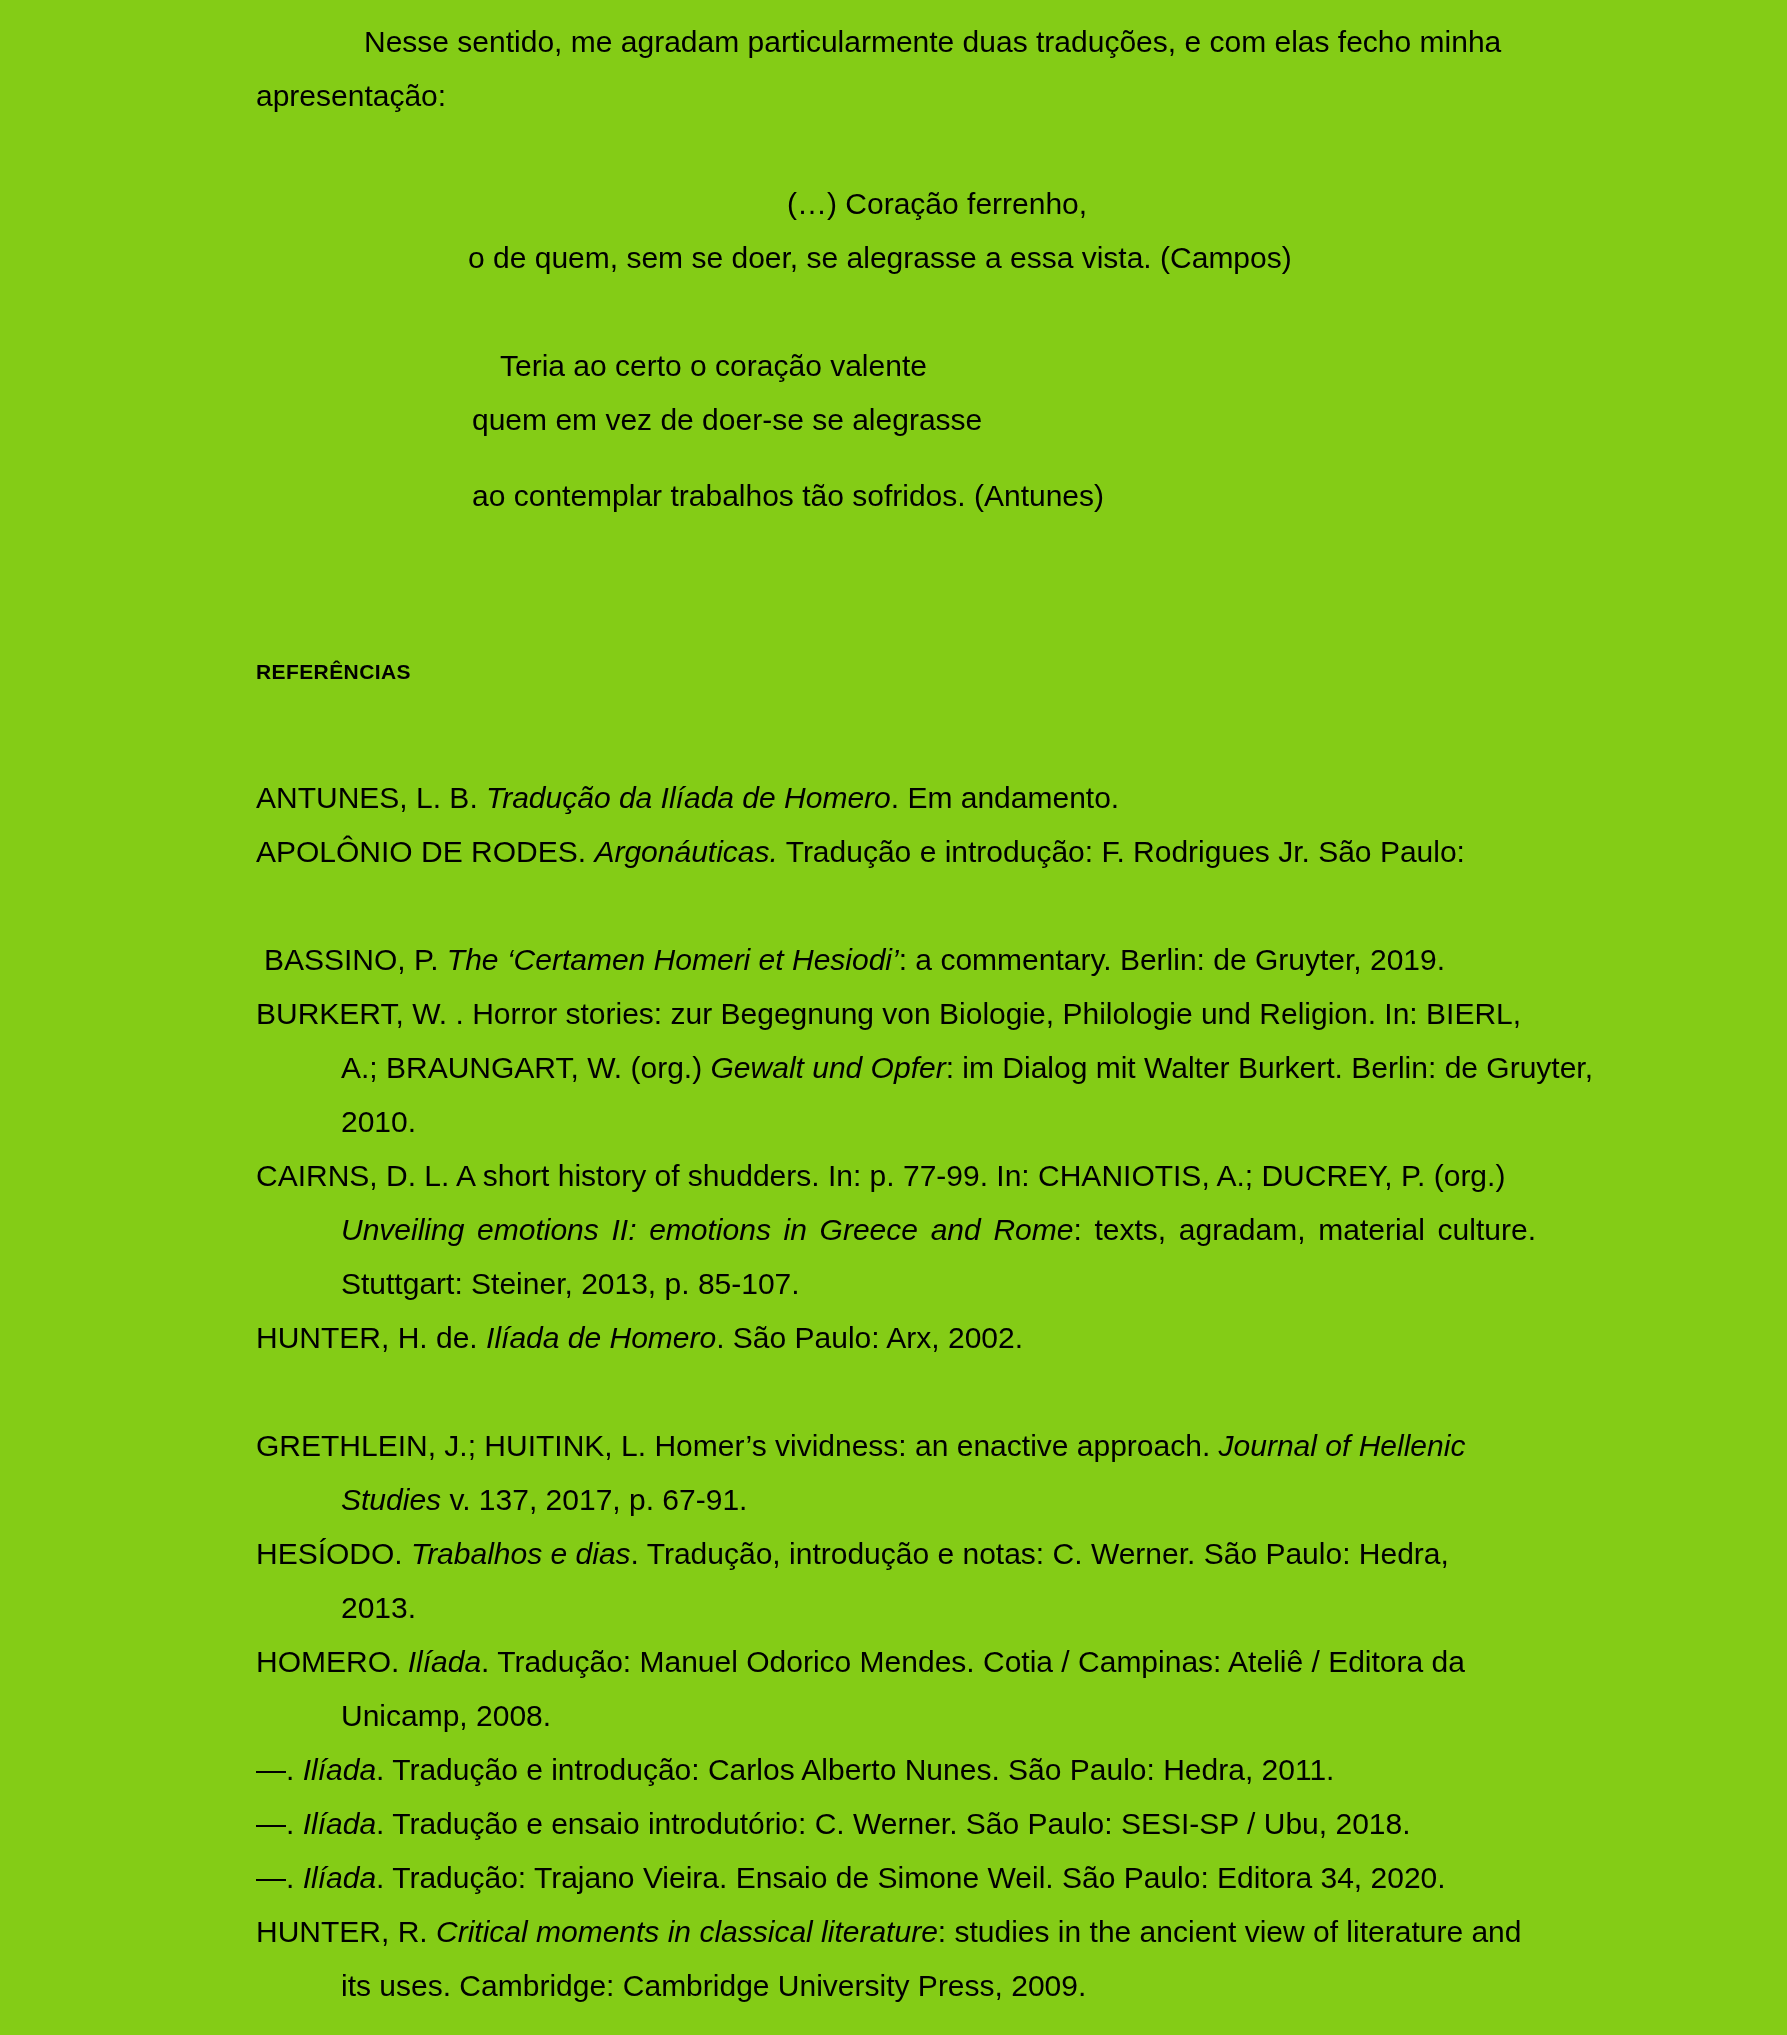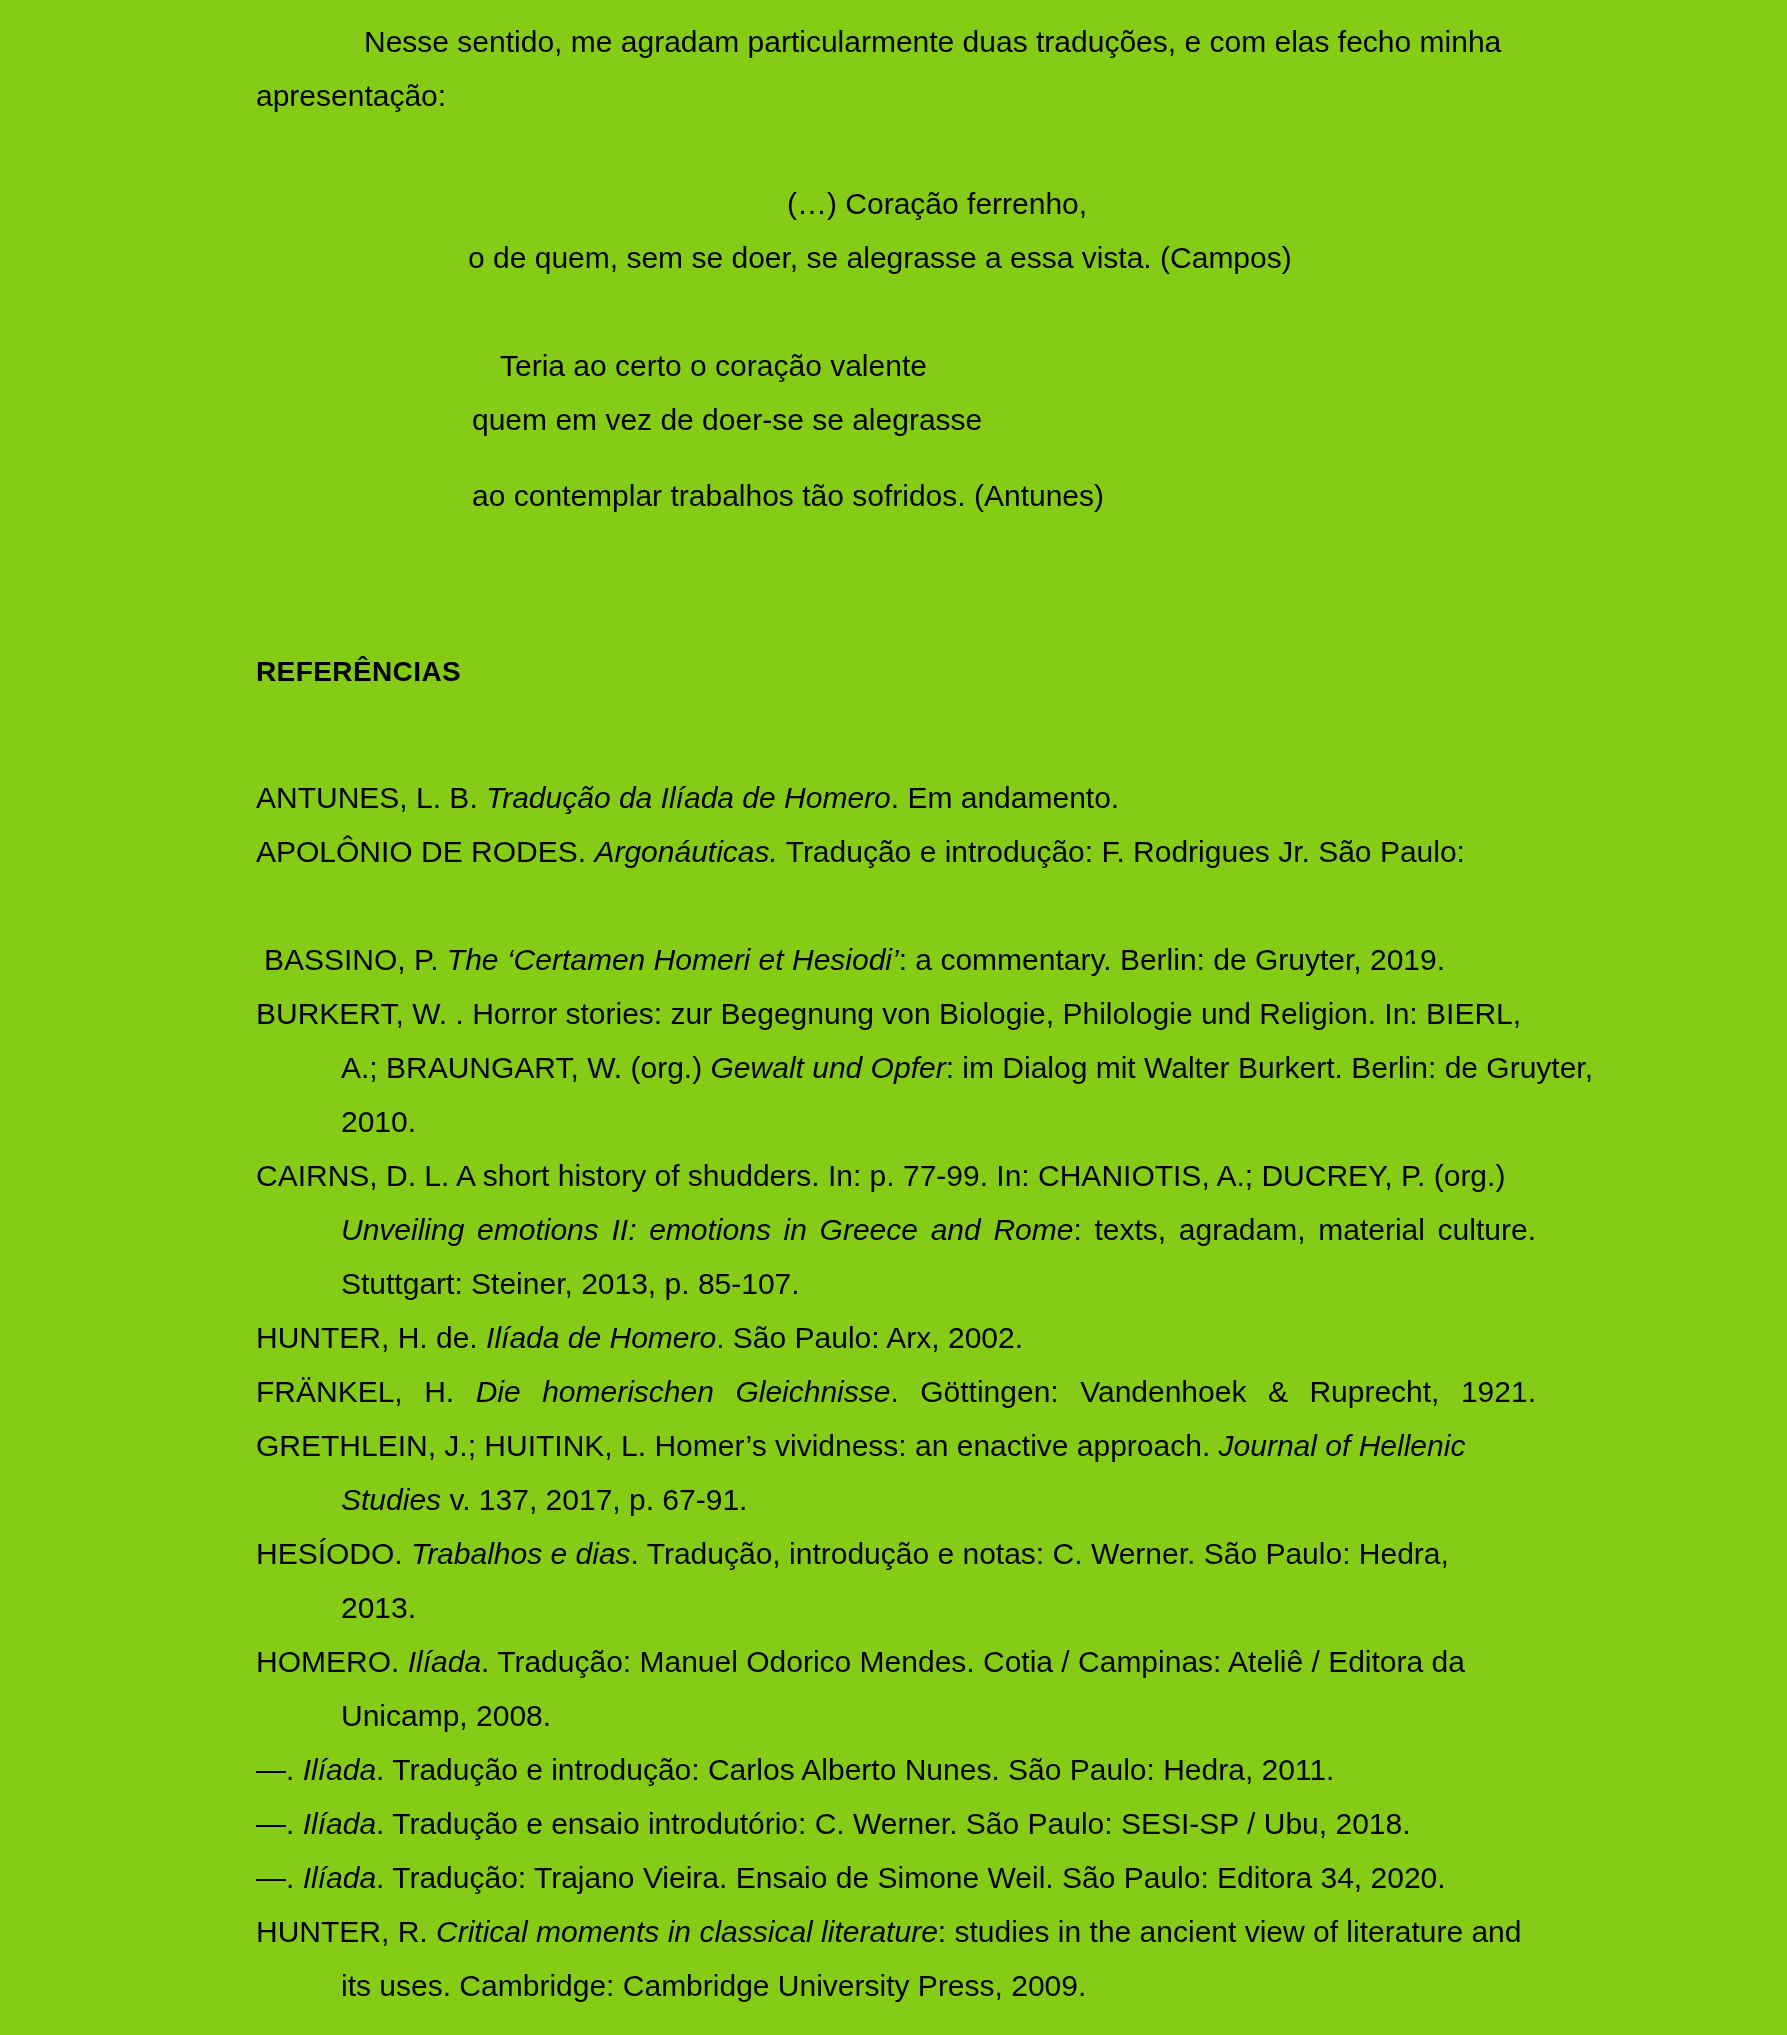--- a/index.html
+++ b/index.html
@@ -22,21 +22,21 @@
   .ln i{font-style:italic;}
   .stretch{
     white-space:normal;
     text-align:justify;
     text-align-last:justify;
     -moz-text-align-last:justify;
     overflow:hidden;
   }
   .heading{
     font-weight:bold;
-    font-size:28px;
+    font-size:21px;
     letter-spacing:0.4px;
   }
 </style>
 </head>
 <body>
 
 <div class="page">
 
   <div class="ln" style="top:15px;left:364px;">Nesse sentido, me agradam particularmente duas traduções, e com elas fecho minha</div>
   <div class="ln" style="top:69px;left:256px;">apresentação:</div>
@@ -59,21 +59,20 @@
   <div class="ln" style="top:987px;left:256px;"><span>BURKERT, W. . Horror stories: zur Begegnung von Biologie, Philologie und Religion. In: BIERL,</span></div>
   <div class="ln" style="top:1041px;left:341px;"><span>A.; BRAUNGART, W. (org.) </span><i>Gewalt und Opfer</i><span>: im Dialog mit Walter Burkert. Berlin: de Gruyter,</span></div>
   <div class="ln" style="top:1095px;left:341px;"><span>2010.</span></div>
 
   <div class="ln" style="top:1149px;left:256px;"><span>CAIRNS, D. L. A short history of shudders. In: p. 77-99. In: CHANIOTIS, A.; DUCREY, P. (org.)</span></div>
   <div class="ln stretch" style="top:1203px;left:341px;width:1195px;"><i>Unveiling emotions II: emotions in Greece and Rome</i><span>: texts, agradam, material culture.</span></div>
   <div class="ln" style="top:1257px;left:341px;"><span>Stuttgart: Steiner, 2013, p. 85-107.</span></div>
 
   <div class="ln" style="top:1311px;left:256px;"><span>HUNTER, H. de. </span><i>Ilíada de Homero</i><span>. São Paulo: Arx, 2002.</span></div>
 
-  <div class="ln stretch" style="top:1365px;left:256px;width:1280px;"><span>FRÄNKEL, H. </span><i>Die homerischen Gleichnisse</i><span>. Göttingen: Vandenhoek &amp; Ruprecht, 1921.</span></div>
 
   <div class="ln" style="top:1419px;left:256px;"><span>GRETHLEIN, J.; HUITINK, L. Homer’s vividness: an enactive approach. </span><i>Journal of Hellenic</i></div>
   <div class="ln" style="top:1473px;left:341px;"><i>Studies</i><span> v. 137, 2017, p. 67-91.</span></div>
 
   <div class="ln" style="top:1527px;left:256px;"><span>HESÍODO. </span><i>Trabalhos e dias</i><span>. Tradução, introdução e notas: C. Werner. São Paulo: Hedra,</span></div>
   <div class="ln" style="top:1581px;left:341px;"><span>2013.</span></div>
 
   <div class="ln" style="top:1635px;left:256px;"><span>HOMERO. </span><i>Ilíada</i><span>. Tradução: Manuel Odorico Mendes. Cotia / Campinas: Ateliê / Editora da</span></div>
   <div class="ln" style="top:1689px;left:341px;"><span>Unicamp, 2008.</span></div>
 

